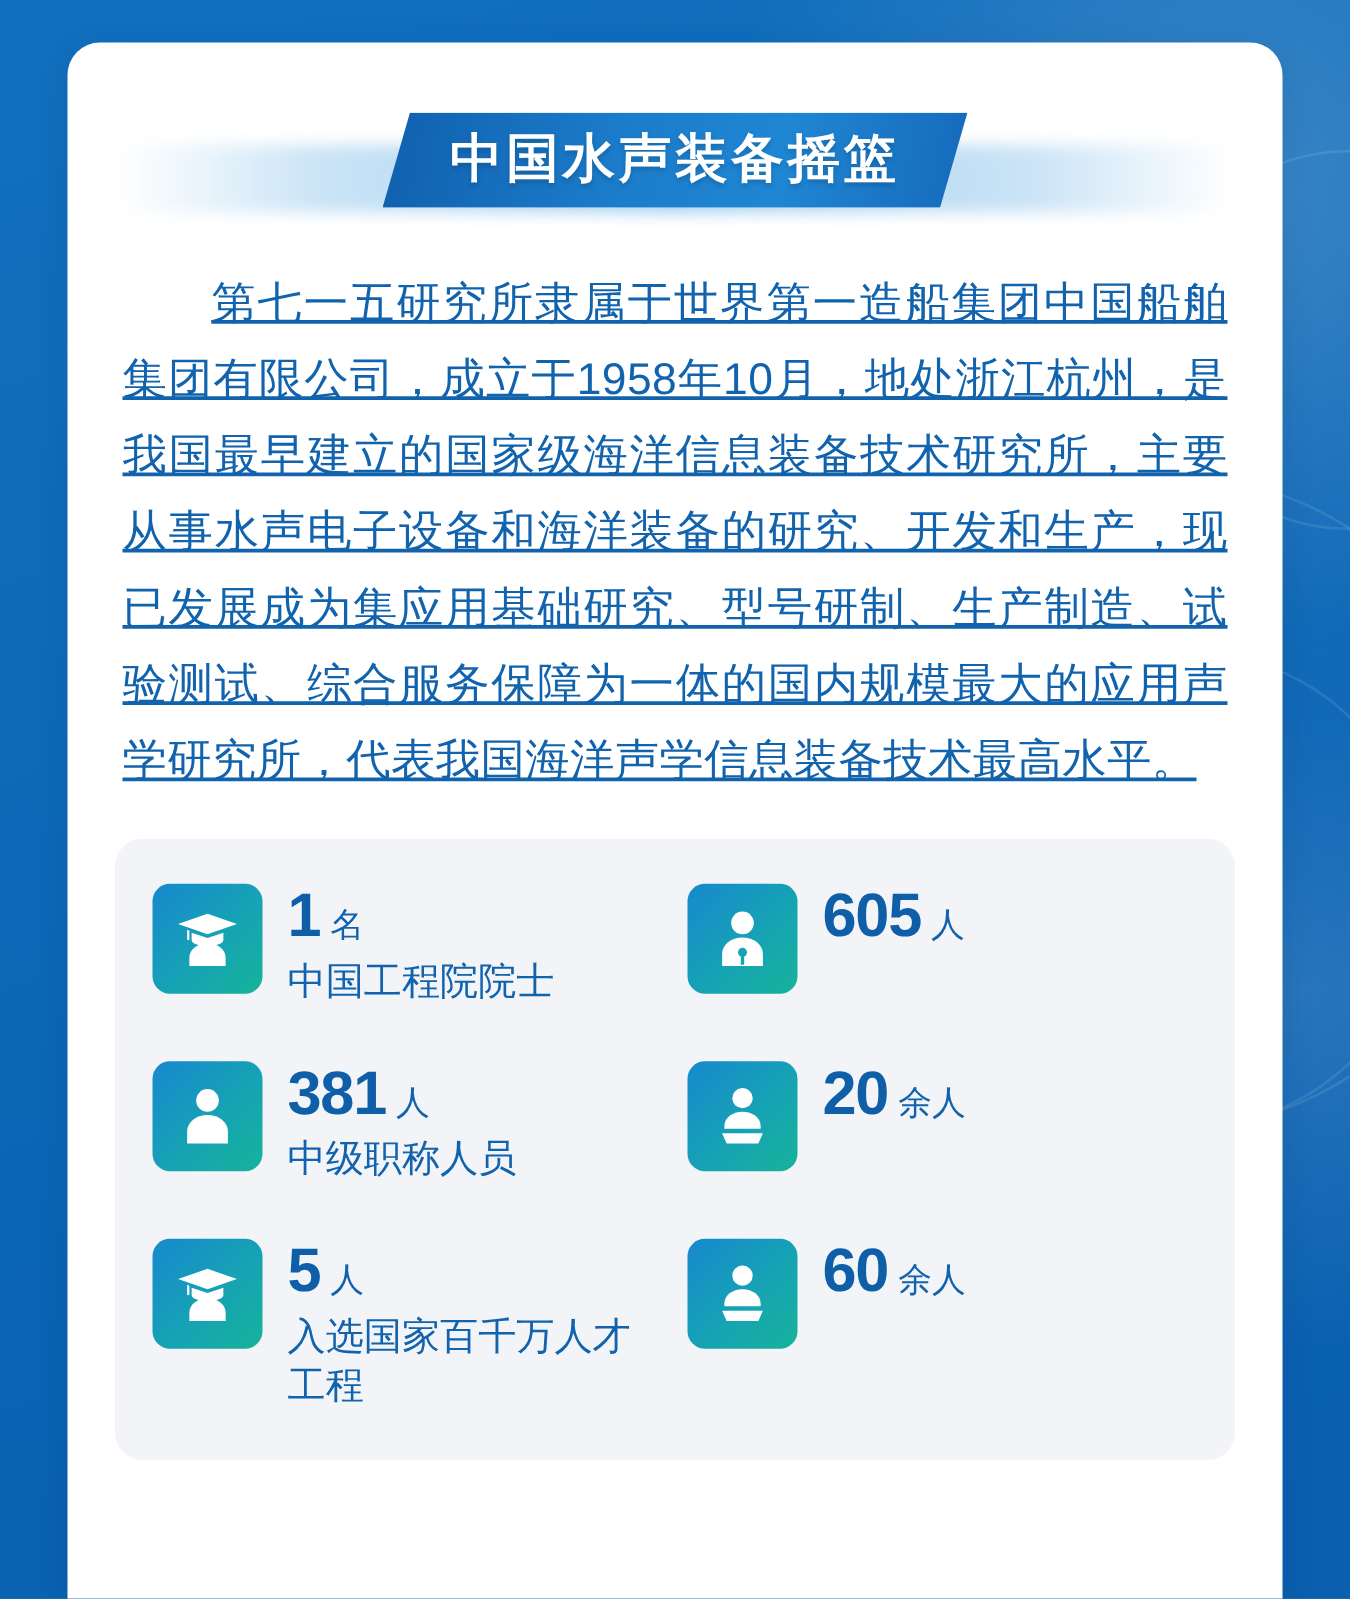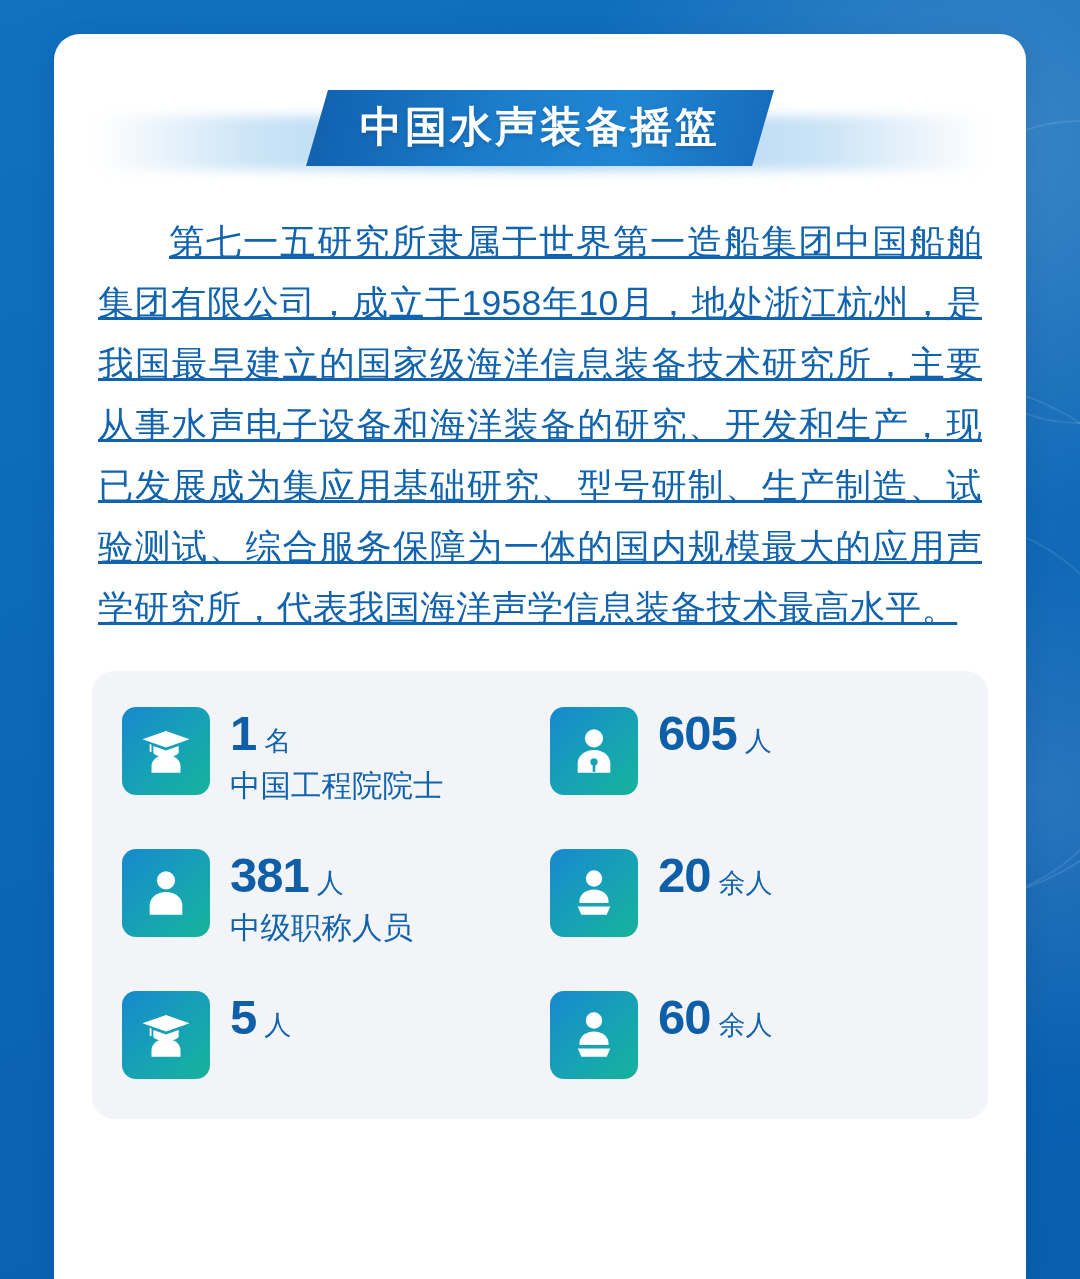--- a/index.html
+++ b/index.html
@@ -240,20 +240,21 @@
         <svg viewBox="0 0 64 64" aria-hidden="true">
           <path fill="#ffffff" d="M32 10 6 19l26 9 26-9-26-9zm-18 14v8c0 1 .6 1.6 1.4 1.2l.6-.3V25l-2-1zm4 2.6V33c0 3 6 5.4 14 5.4s14-2.4 14-5.4v-6.4l-14 4.8-14-4.8z"></path>
           <path fill="#ffffff" d="M32 36c-9 0-16 5.6-16 12.6V56h32v-7.4C48 41.6 41 36 32 36z"></path>
         </svg>
       </div>
       <div class="txt">
         <div class="num-row">
           <span class="num">5</span>
           <span class="unit">人</span>
         </div>
+        <div class="desc">入选国家百千万人才工程</div>
       </div>
     </div>
 
     <div class="stat">
       <div class="ico">
         <svg viewBox="0 0 64 64" aria-hidden="true">
           <circle cx="32" cy="16" r="9" fill="#ffffff"></circle>
           <path fill="#ffffff" d="M32 28c-9 0-16 5.5-16 12.5V43h32v-2.5C48 33.5 41 28 32 28z"></path>
           <path fill="#ffffff" d="M14 47h36l-4 9H18l-4-9z"></path>
         </svg>

